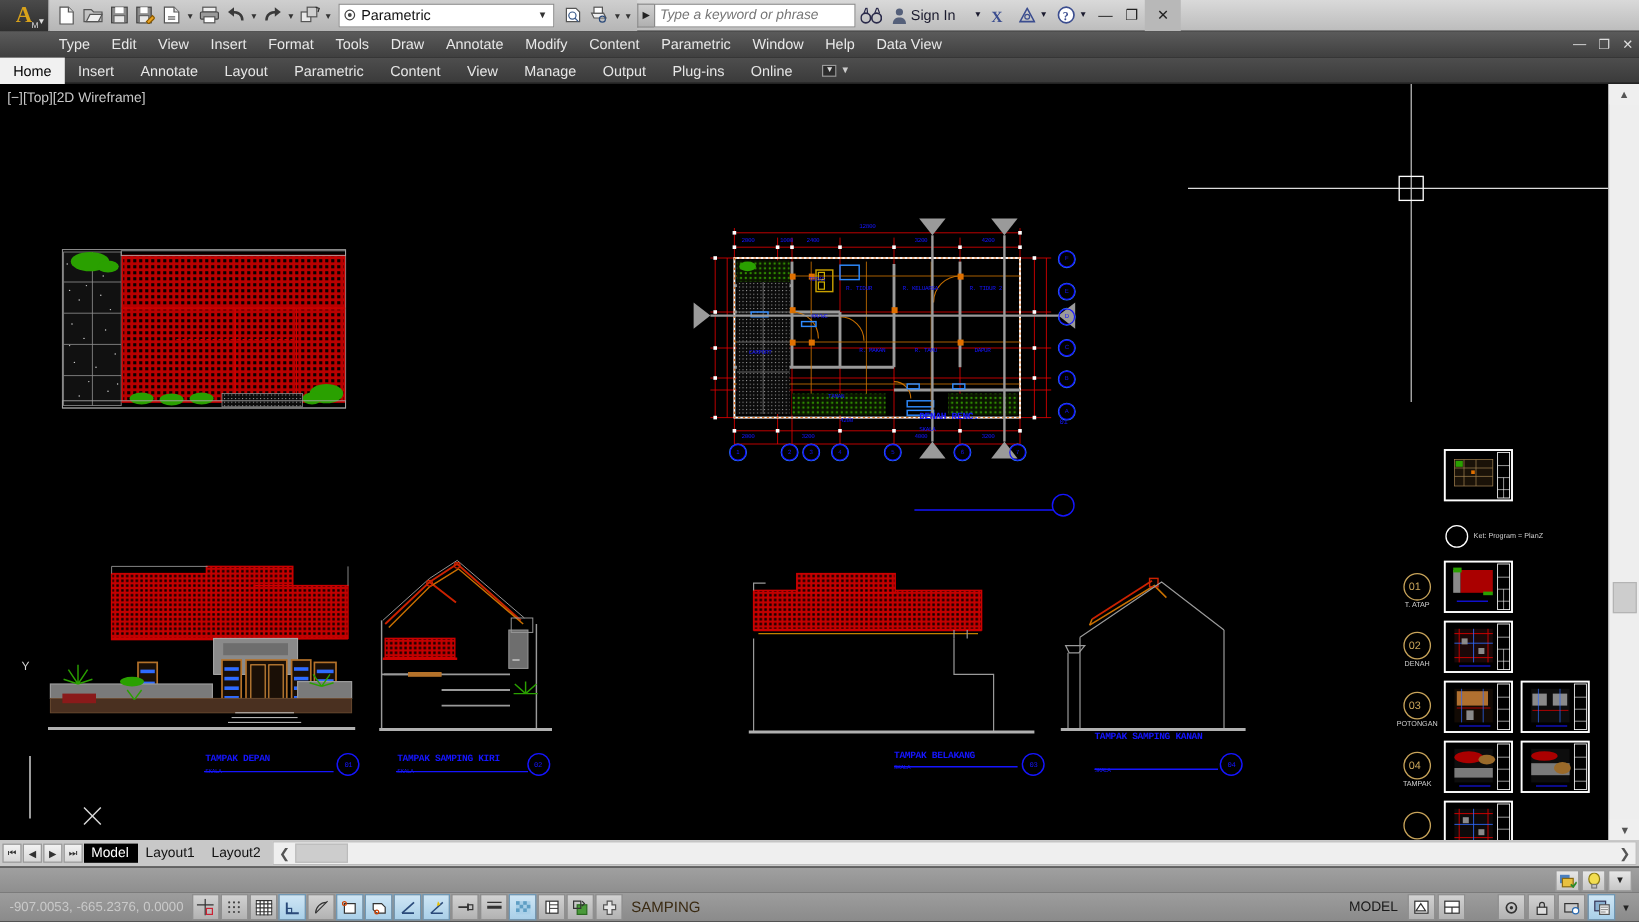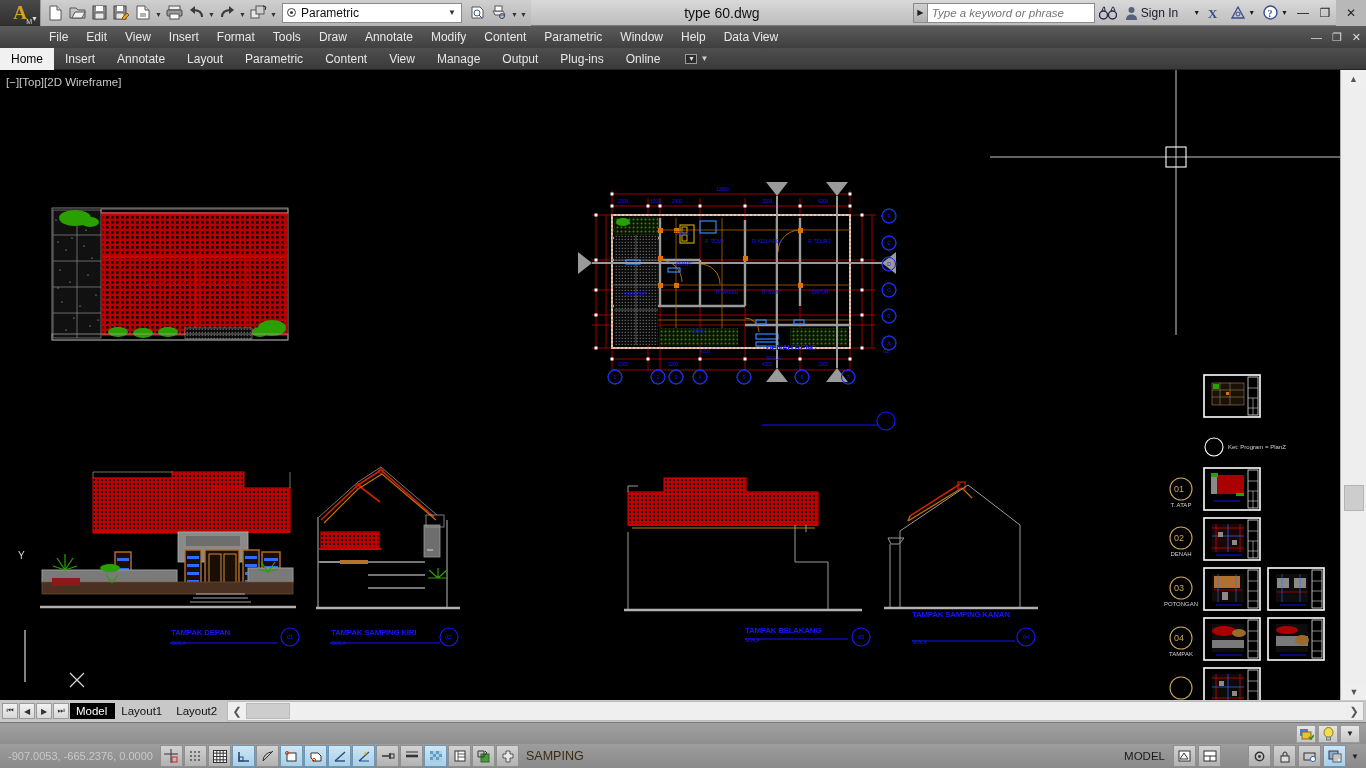--- a/index.html
+++ b/index.html
@@ -102,21 +102,21 @@
     justify-content:center; background:linear-gradient(#e0e0e0,#bdbdbd);
     border:1px solid #8f8f8f;}
   .sb.on{ background:linear-gradient(#cfe6f5,#a9cfe8); border-color:#6e97b5;}
   .sb.plain{ background:linear-gradient(#d2d2d2,#b2b2b2);}
   .structlbl{ font-size:12.5px; color:#3a2a12; padding:0 6px; }
   .spacer{ flex:1; }
   .modellbl{ font-size:11.5px; color:#1a1a1a; padding:0 8px;}
   .sbright{ display:flex; align-items:center; gap:1px; padding-right:4px;}
   .scaret{ width:14px; text-align:center; font-size:8px; color:#222;}
   .note{ position:absolute; color:#1515ff; font-size:5px; white-space:nowrap;
-    font-family:Liberation Sans, sans-serif; letter-spacing:-0.3px;}
+    font-family:Liberation Mono, monospace; letter-spacing:-0.3px;}
   .bub{ position:absolute; border:1px solid #1515ff; border-radius:50%;
     color:#1515ff; font-size:5px; display:flex; align-items:center; justify-content:center;}
   .sheetlbl{ position:absolute; color:#d0d0d0; font-size:6px; text-align:center;
     white-space:nowrap;}
 </style>
 </head>
 <body>
 
 <div class="titlebar">
   <div class="applogo">
@@ -210,21 +210,20 @@
       <svg width="16" height="15" viewBox="0 0 16 15">
           <path d="M2 6h10l2 4H4z" fill="#eee" stroke="#555"></path>
           <rect x="4" y="1" width="7" height="5" fill="#fff" stroke="#555"></rect>
           <circle cx="11" cy="11" r="2.5" fill="none" stroke="#2a4a7a"></circle>
         </svg>
     </div>
     <div class="qcaret">▼</div>
     <div class="qcaret">▼</div>
   </div>
 
-  <div class="doctitle">type 60.dwg</div>
 
   <div class="searchwrap">
     <div class="sarrow">▶</div>
     <input class="sinput" readonly="" placeholder="Type a keyword or phrase" style="">
   </div>
   <div class="tbitem">
     <svg width="18" height="14" viewBox="0 0 18 14">
       <circle cx="4.5" cy="9" r="4" fill="none" stroke="#2a2a4a" stroke-width="1.4"></circle>
       <circle cx="13.5" cy="9" r="4" fill="none" stroke="#2a2a4a" stroke-width="1.4"></circle>
       <path d="M3 5l1.5-4h1L6 5M12 5l1.5-4h1L16 5" fill="none" stroke="#2a2a4a"></path>
@@ -260,21 +259,21 @@
 
   <div class="wbuttons">
     <div class="wbtn">—</div>
     <div class="wbtn">❐</div>
     <div class="wbtn close">✕</div>
   </div>
 </div>
 
 <div class="menubar">
   <div class="mslot"></div>
-  <div class="menuitem">File</div>
+  <div class="menuitem">Type</div>
   <div class="menuitem">Edit</div>
   <div class="menuitem">View</div>
   <div class="menuitem">Insert</div>
   <div class="menuitem">Format</div>
   <div class="menuitem">Tools</div>
   <div class="menuitem">Draw</div>
   <div class="menuitem">Annotate</div>
   <div class="menuitem">Modify</div>
   <div class="menuitem">Content</div>
   <div class="menuitem">Parametric</div>

